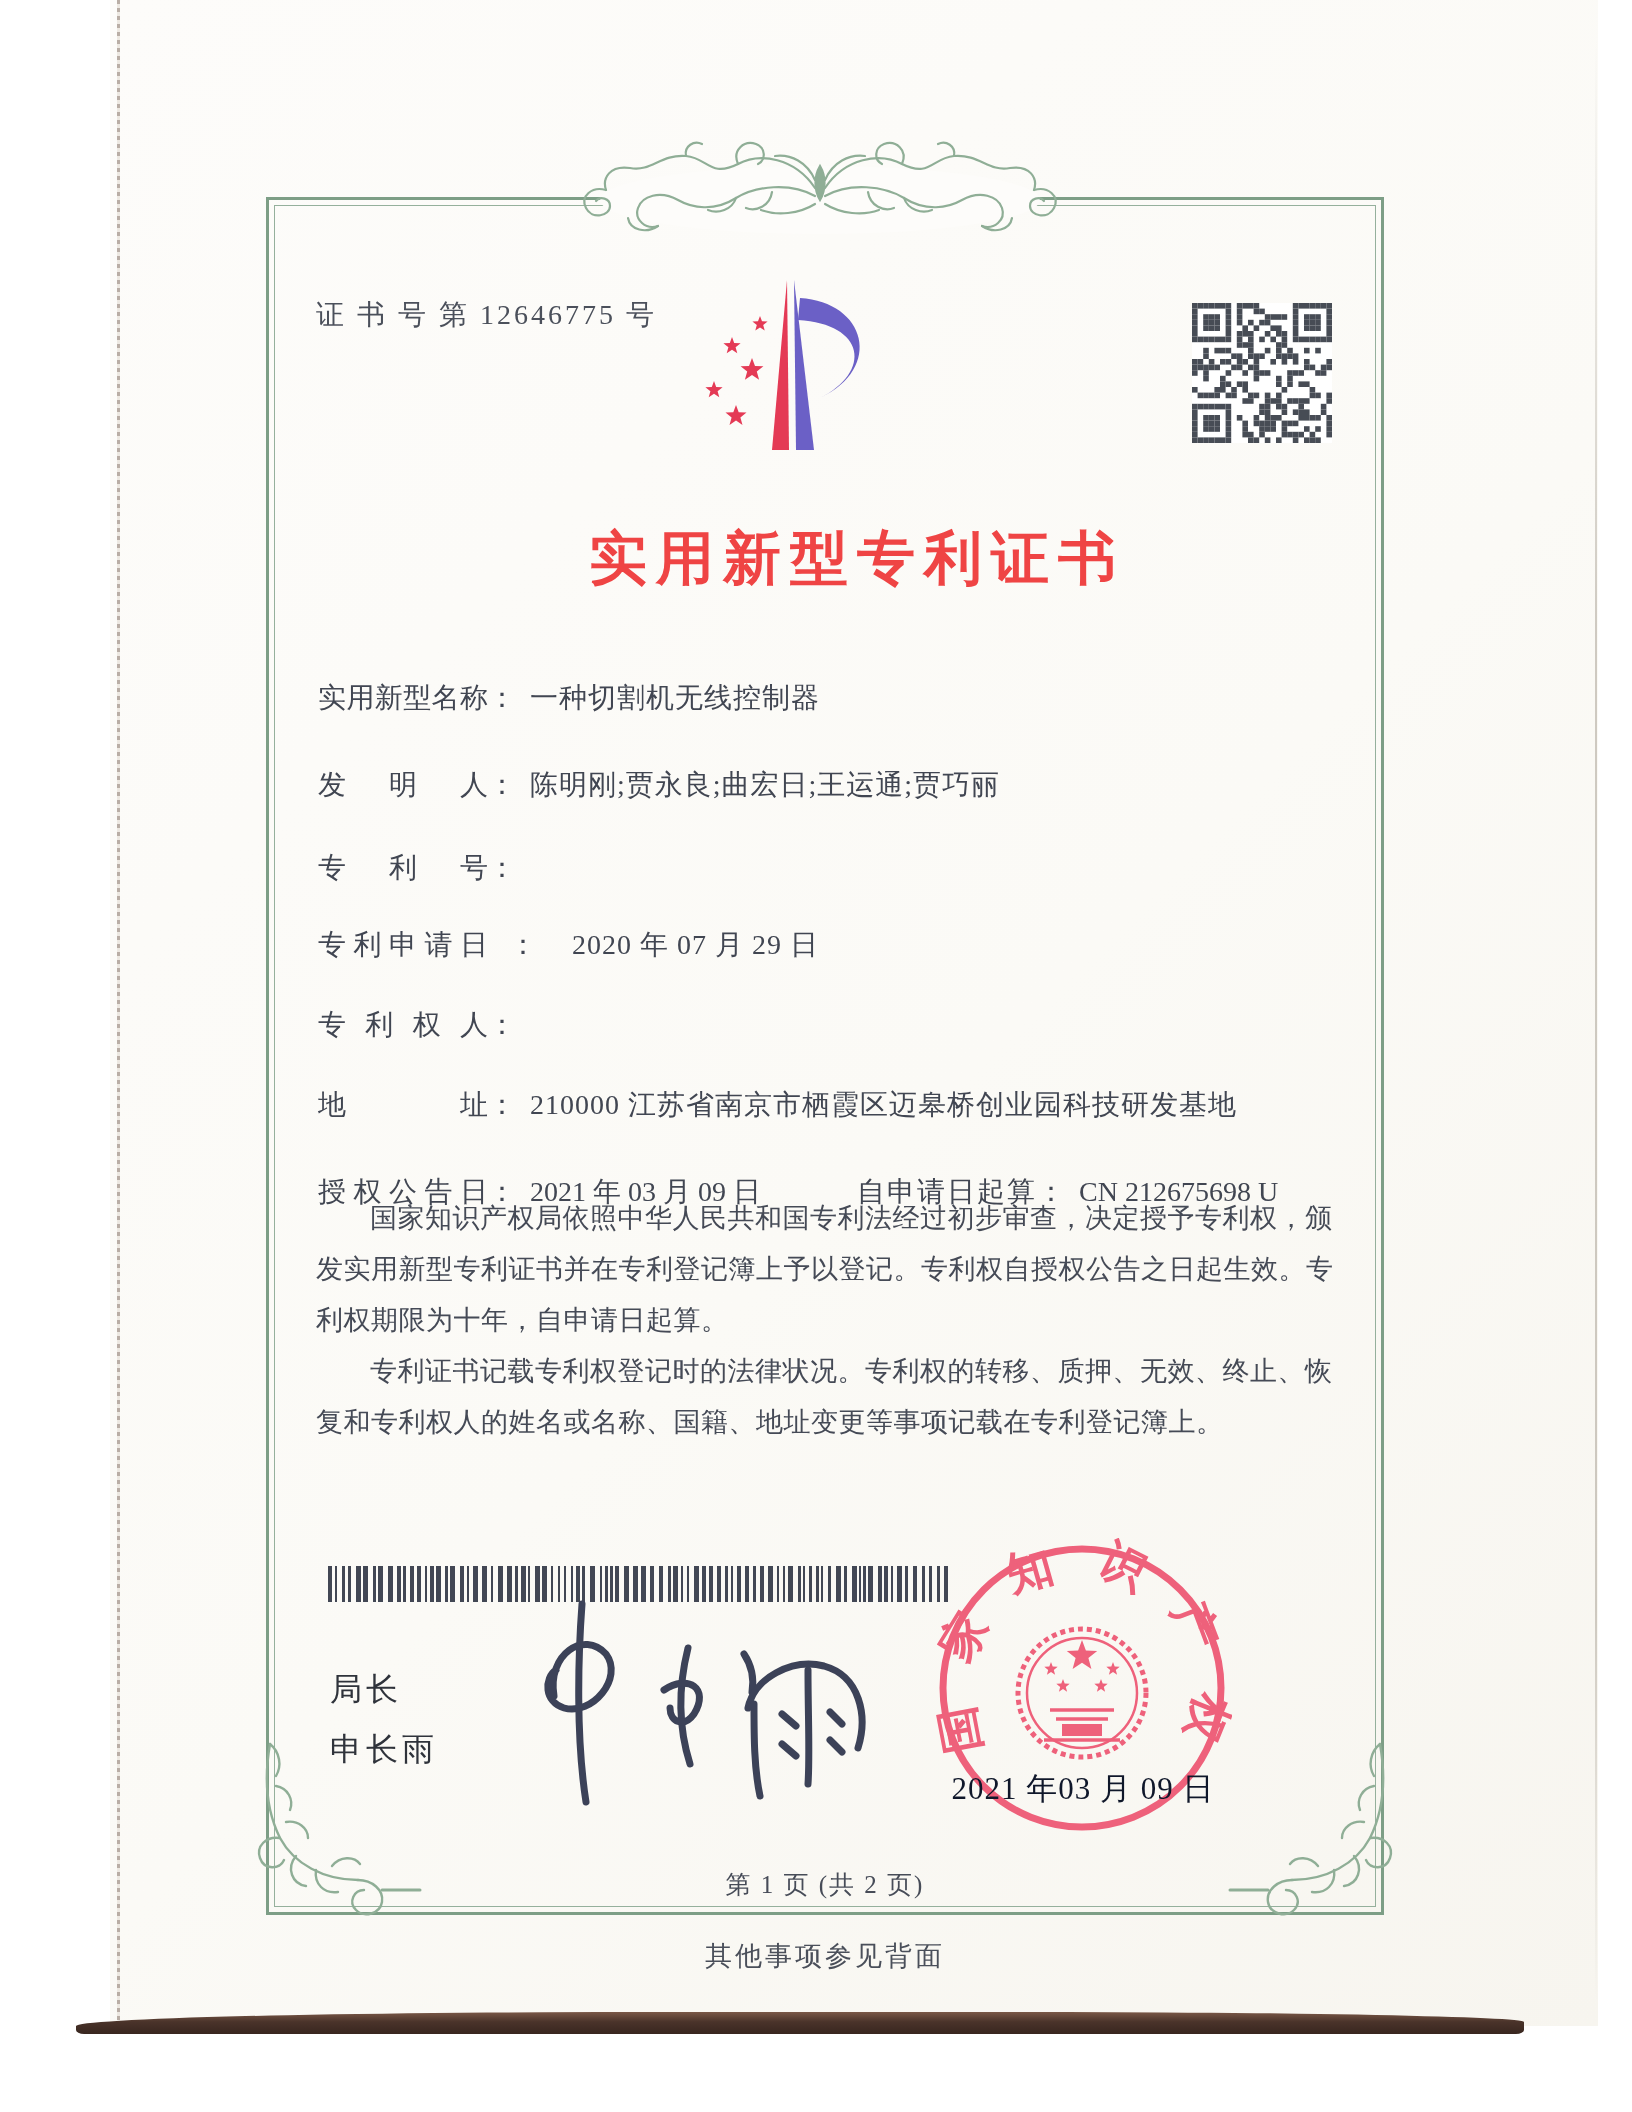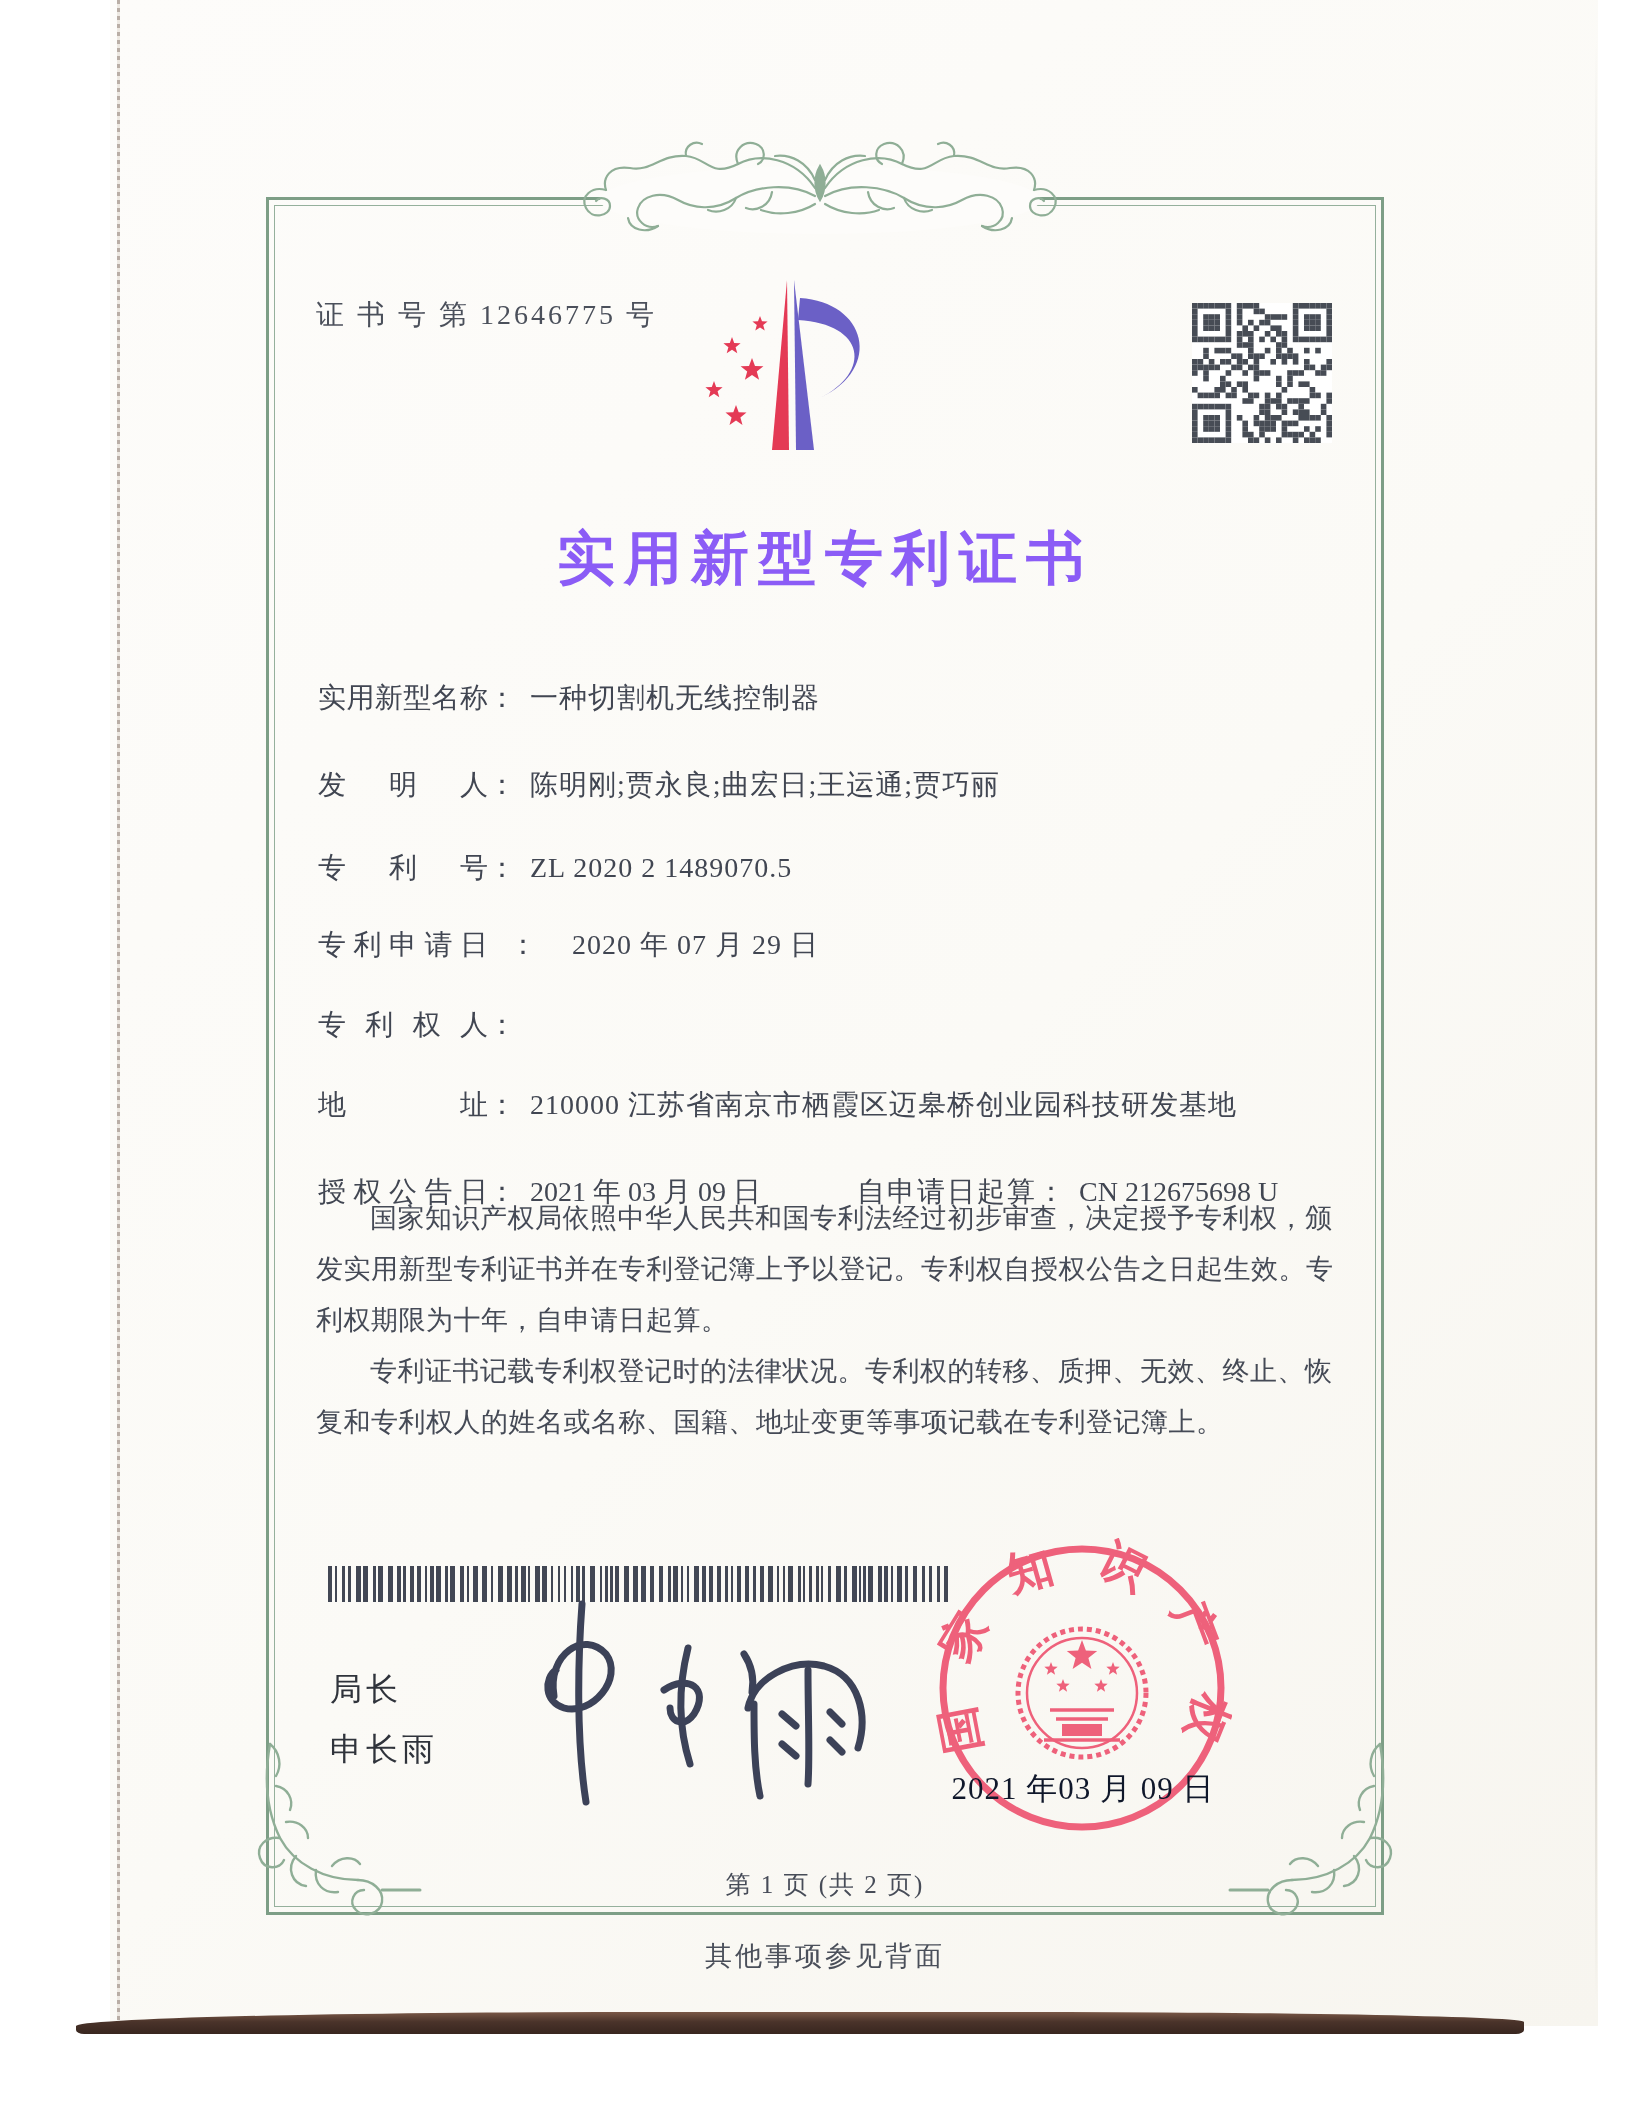--- a/index.html
+++ b/index.html
@@ -45,21 +45,21 @@
 
   
   #cert-number{
     left:316px;top:296px;font-size:28px;letter-spacing:3px;color:#4b505b;
   }
   #cnipa-logo{left:688px;top:272px;}
   #qr-code{left:1192px;top:303px;width:140px;height:140px;background:#fff;}
 
   #doc-title{
     left:266px;top:520px;width:1118px;text-align:center;
-    font-size:58px;font-weight:bold;letter-spacing:9px;color:#8b5cf6;
+    font-size:58px;font-weight:bold;letter-spacing:9px;color:#ef4444;padding-left:32px;
   }
 
   
   .field-row{
     left:318px;width:1030px;font-size:28px;color:#414652;
     display:flex;align-items:center;line-height:1.55;
   }
   .flabel{
     display:inline-block;width:170px;
     text-align:justify;text-align-last:justify;
@@ -478,21 +478,20 @@
     <span class="fvalue">一种切割机无线控制器</span>
 </div>
 <div class="abs field-row" id="fr2">
   <span class="flabel">发明人</span>
     <span class="fcolon">：</span>
     <span class="fvalue">陈明刚;贾永良;曲宏日;王运通;贾巧丽</span>
 </div>
 <div class="abs field-row" id="fr3">
   <span class="flabel">专利号</span>
     <span class="fcolon">：</span>
-    <span class="fvalue">ZL 2020 2 1489070.5</span>
 </div>
 <div class="abs field-row" id="fr4">
   <span class="flabel">专利申请日</span>
     <span class="fcolon">：</span>
     <span class="fvalue">2020 年 07 月 29 日</span>
 </div>
 <div class="abs field-row" id="fr5">
   <span class="flabel">专利权人</span>
     <span class="fcolon">：</span>
 </div>

